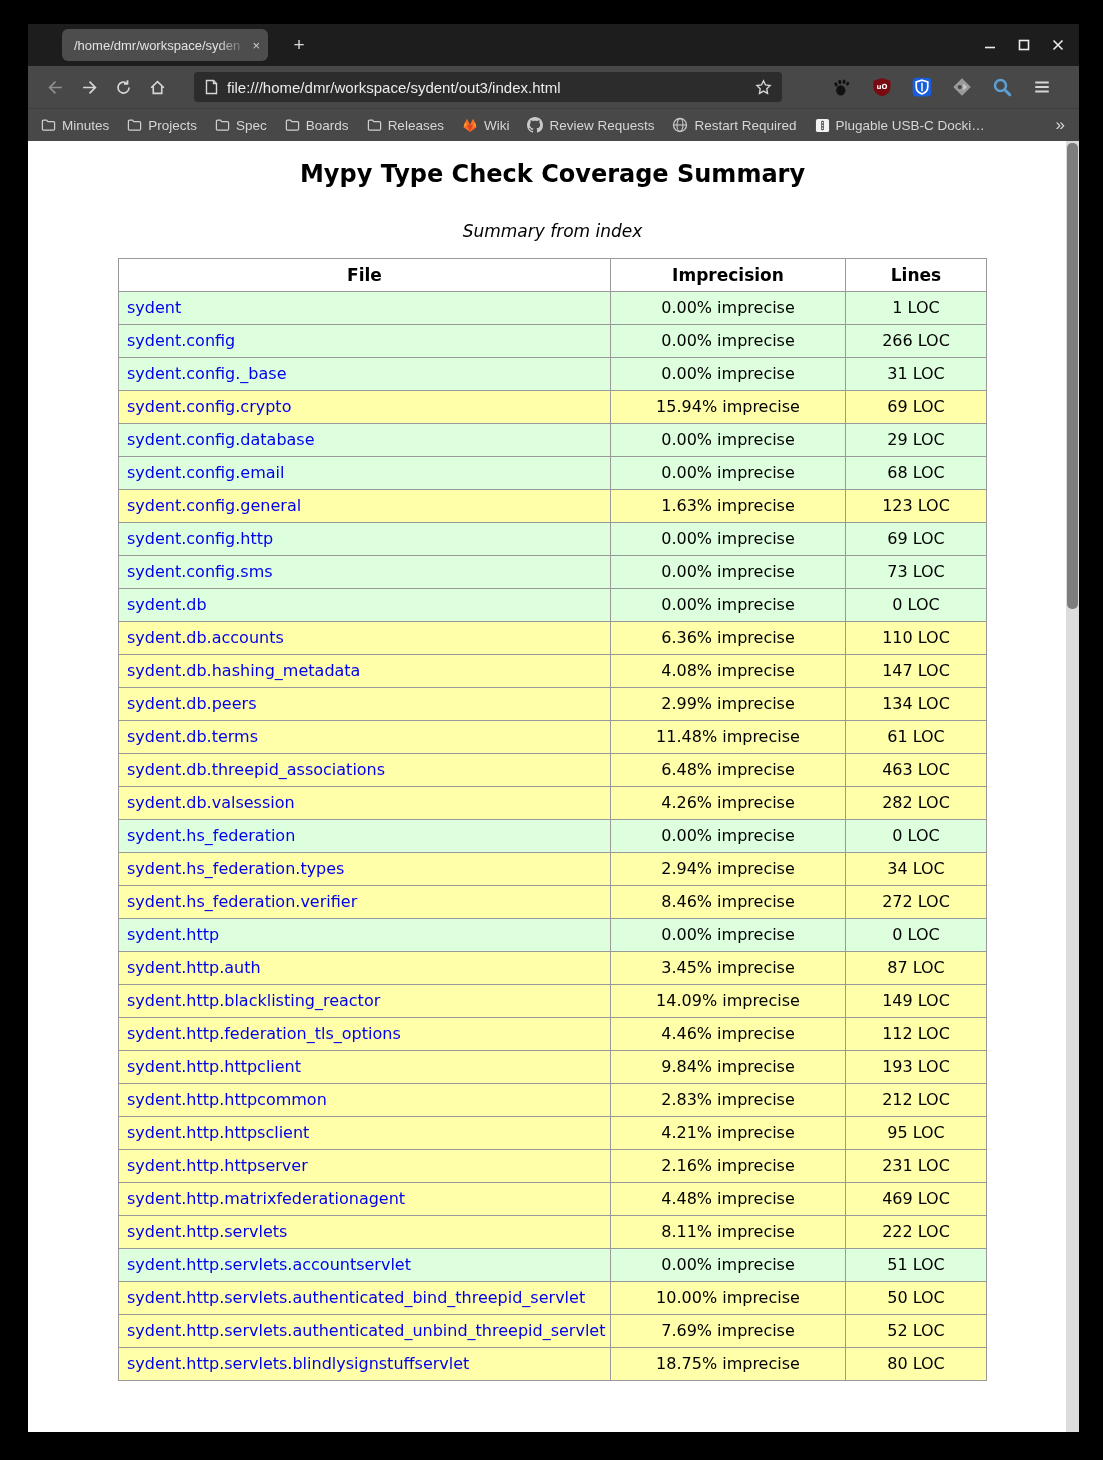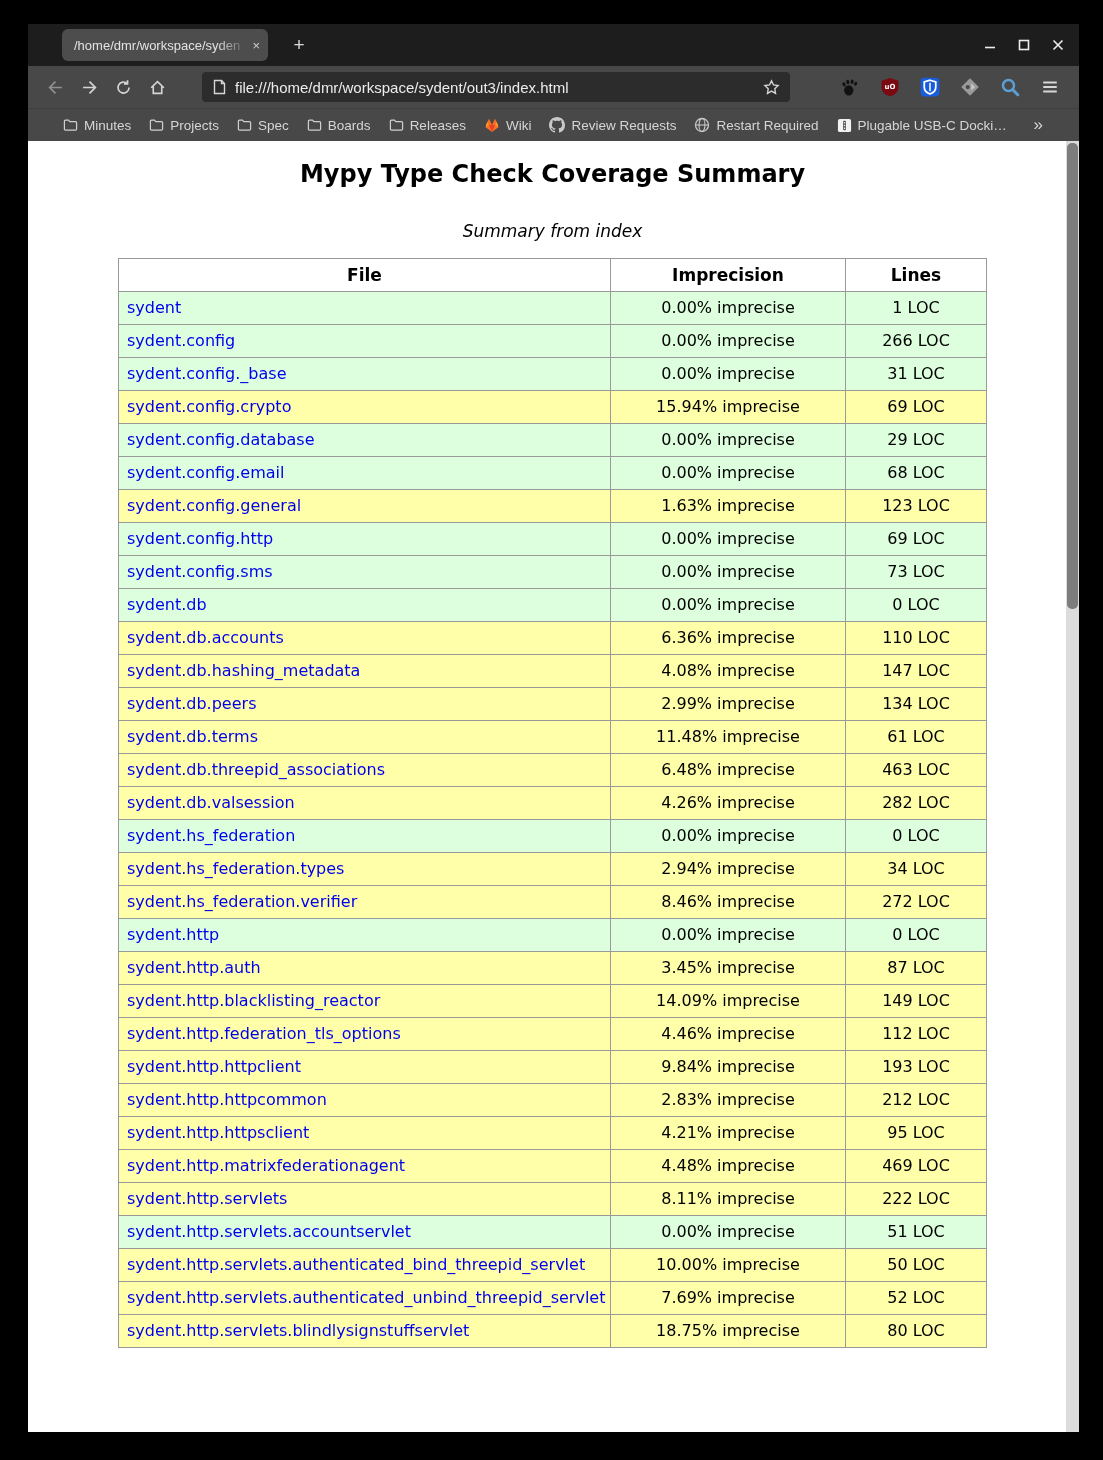--- a/index.html
+++ b/index.html
@@ -17,29 +17,29 @@
   .tab-close { color:#cfcfcf; font-size:13px; padding-left:4px; }
   .newtab { position:absolute; left:258px; top:8px; width:26px; height:26px; color:#d8d8d8;
             font-size:19px; display:flex; align-items:center; justify-content:center; border-radius:4px; }
   .win-controls { position:absolute; right:10px; top:0; height:42px; display:flex; align-items:center; gap:12px; }
   .win-btn { width:22px; height:22px; display:flex; align-items:center; justify-content:center;
              color:#ececec; font-size:13px; }
 
   
   .navbar { height:42px; background:#484848; display:flex; align-items:center; padding:0 10px; flex:0 0 auto; }
   .nav-btn { width:34px; height:30px; display:flex; align-items:center; justify-content:center; border-radius:4px; }
-  .urlbar { margin-left:28px; width:588px; height:30px; background:#2c2c2c; border-radius:4px;
+  .urlbar { margin-left:20px; width:588px; height:30px; background:#2c2c2c; border-radius:4px;
             display:flex; align-items:center; padding:0 10px; }
   .url-text { flex:1; color:#ececec; font-size:15px; white-space:nowrap; overflow:hidden; margin-left:8px; }
   .ext-icons { margin-left:46px; display:flex; align-items:center; gap:13px; }
   .ext-btn { width:27px; height:27px; display:flex; align-items:center; justify-content:center; border-radius:4px; }
 
   
   .bookmarks { height:33px; background:#484848; border-top:1px solid #3e3e3e; display:flex;
-               align-items:center; padding:0 26px; flex:0 0 auto; }
+               align-items:center; padding:0 4px; flex:0 0 auto; }
   .bm { display:flex; align-items:center; gap:6px; padding:0 9px; height:26px; border-radius:4px;
         color:#d6d6d6; font-size:13.5px; white-space:nowrap; }
   .bm-overflow { margin-left:auto; color:#d6d6d6; font-size:17px; padding:0 10px; }
 
   
   .content { position:relative; flex:1 1 auto; background:#ffffff; overflow:hidden;
              font-family:"DejaVu Sans", sans-serif; color:#000; }
   .page-inner { padding-right:2px; }
   .page-title { font-size:24px; font-weight:bold; text-align:center; margin-top:18px; line-height:30px; }
   .page-subtitle { font-size:17px; font-weight:normal; text-align:center; margin-top:31px; line-height:22px;font-style:italic; }
@@ -434,20 +434,25 @@
     <td class="center">2.83% imprecise</td>
     <td class="center">212 LOC</td>
   </tr>
 
   <tr class="q-yellow">
     <td class="file-cell"><a href="#">sydent.http.httpsclient</a></td>
     <td class="center">4.21% imprecise</td>
     <td class="center">95 LOC</td>
   </tr>
 
+  <tr class="q-yellow">
+    <td class="file-cell"><a href="#">sydent.http.httpserver</a></td>
+    <td class="center">2.16% imprecise</td>
+    <td class="center">231 LOC</td>
+  </tr>
 
   <tr class="q-yellow">
     <td class="file-cell"><a href="#">sydent.http.matrixfederationagent</a></td>
     <td class="center">4.48% imprecise</td>
     <td class="center">469 LOC</td>
   </tr>
 
   <tr class="q-yellow">
     <td class="file-cell"><a href="#">sydent.http.servlets</a></td>
     <td class="center">8.11% imprecise</td>

